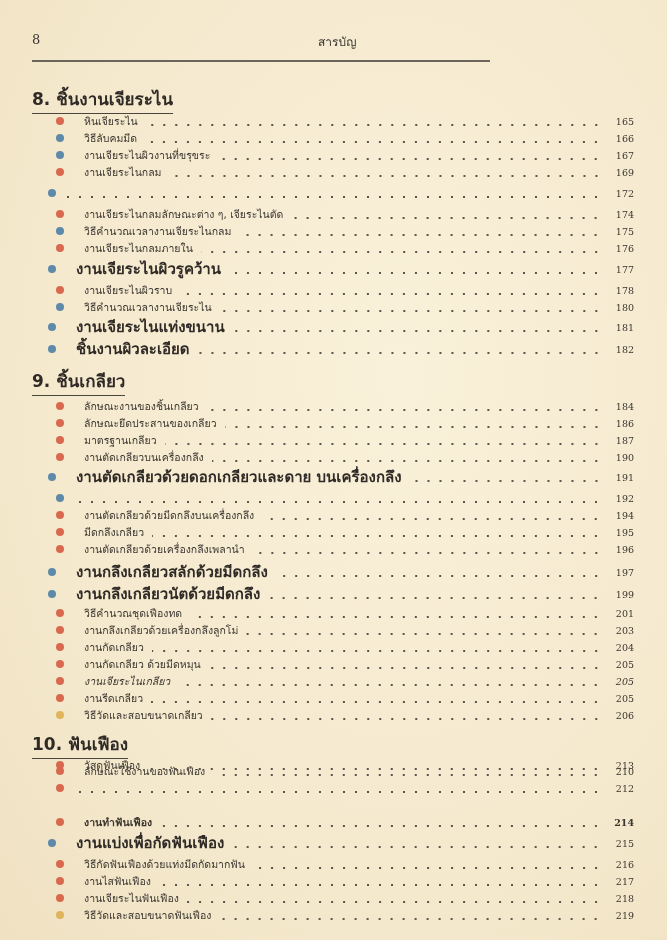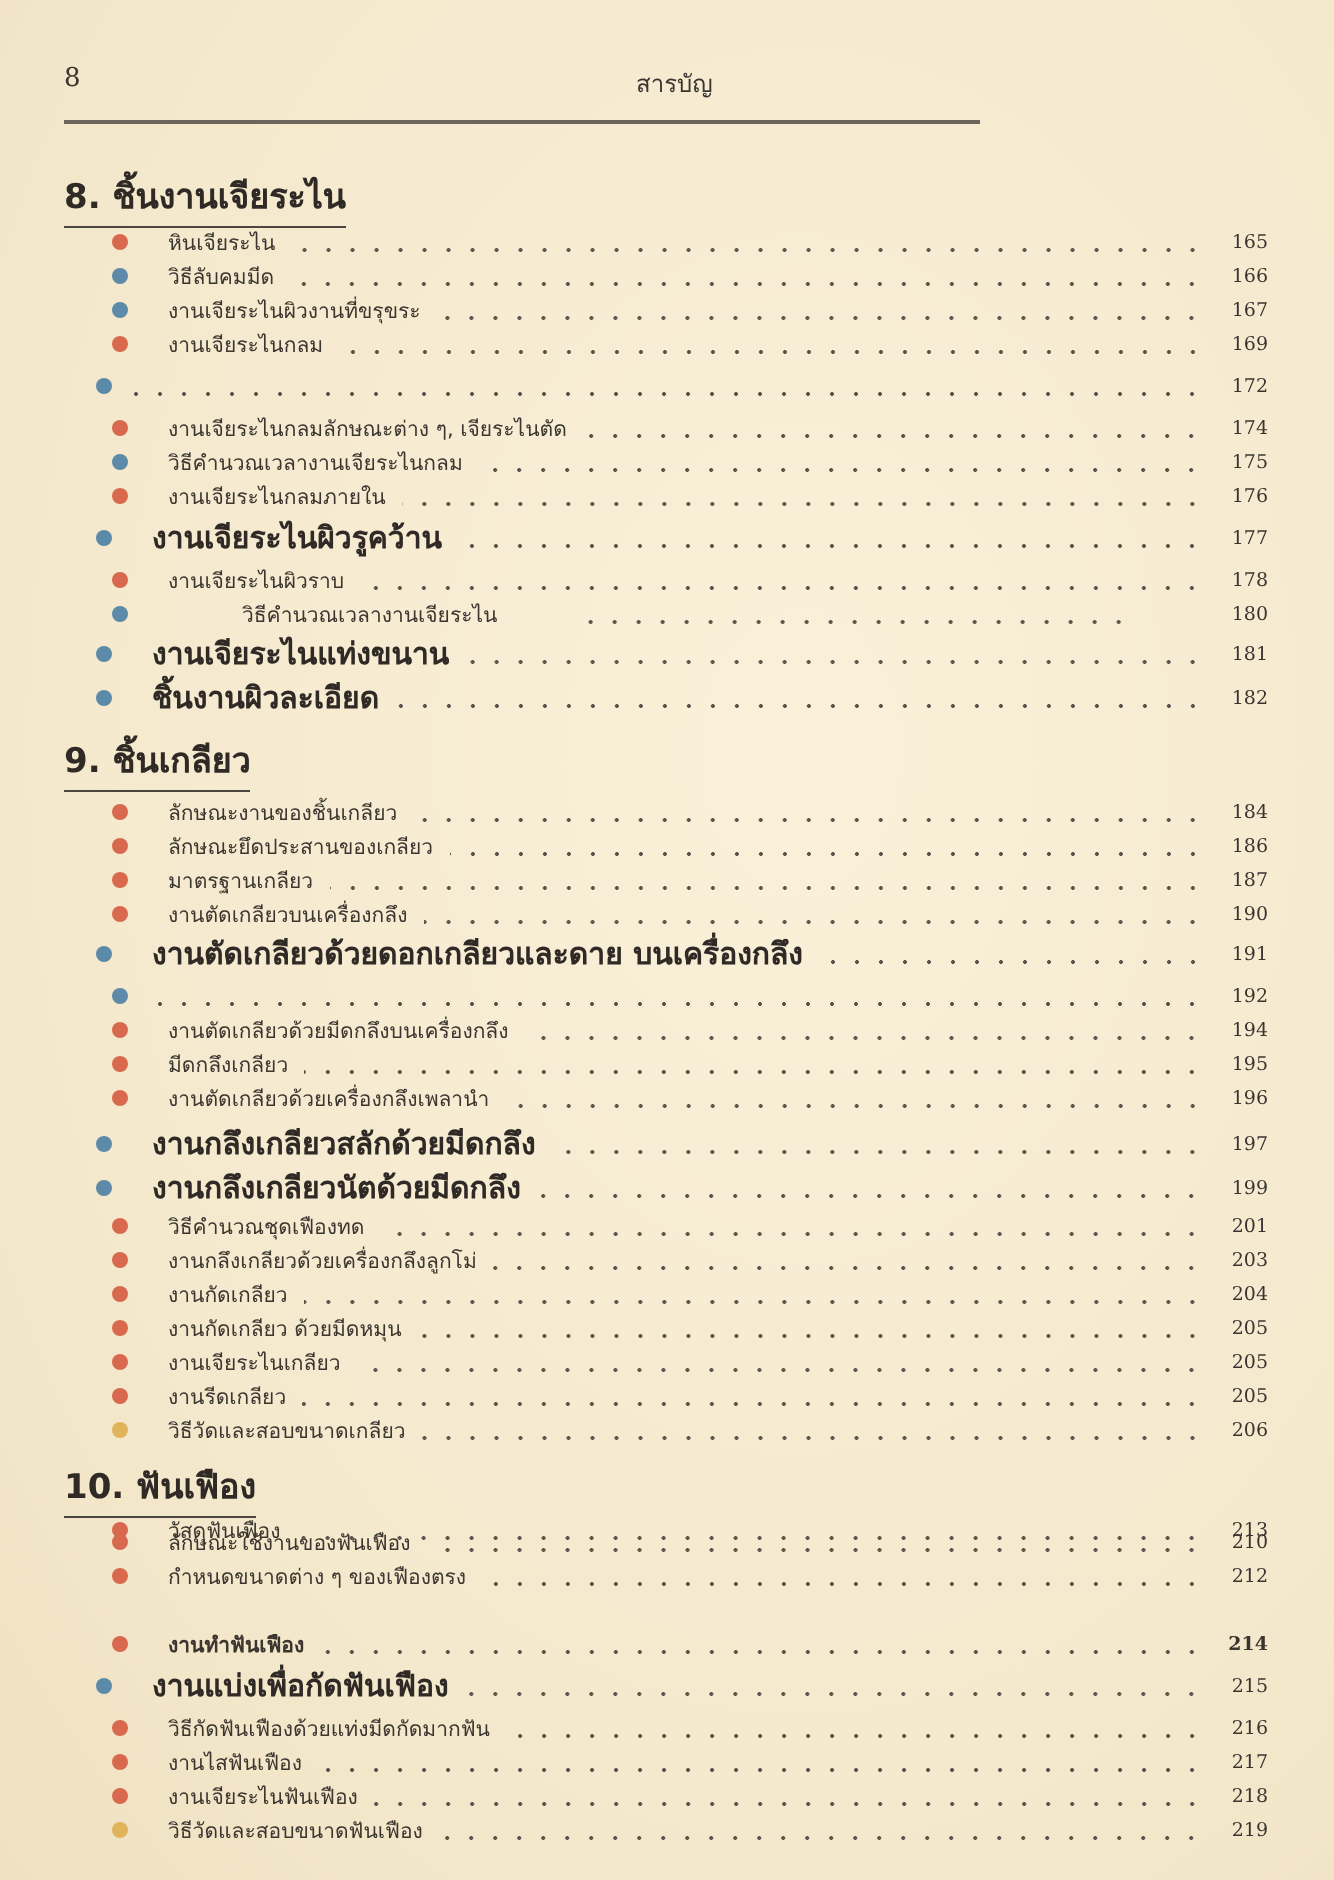--- a/index.html
+++ b/index.html
@@ -100,21 +100,21 @@
         <span class="label">งานเจียระไนผิวรูคว้าน</span>
         <span class="leader"></span>
         <span class="pg">177</span>
       </div>
       <div class="row" style="top: 281px; left: 56px; width: 578px;">
         <span class="dot red"></span>
         <span class="label">งานเจียระไนผิวราบ</span>
         <span class="leader"></span>
         <span class="pg">178</span>
       </div>
-      <div class="row" style="top: 298px; left: 56px; width: 578px; gap: 37px;">
+      <div class="row" style="top: 298px; left: 56px; width: 578px;">
         <span class="dot blue"></span>
         <span class="label">วิธีคำนวณเวลางานเจียระไน</span>
         <span class="leader"></span>
         <span class="pg">180</span>
       </div>
       <div class="row major" style="top: 316px; left: 48px; width: 586px; justify-content: flex-end;">
         <span class="dot blue"></span>
         <span class="label">งานเจียระไนแท่งขนาน</span>
         <span class="leader"></span>
         <span class="pg">181</span>
@@ -213,21 +213,21 @@
         <span class="label">งานกัดเกลียว</span>
         <span class="leader"></span>
         <span class="pg">204</span>
       </div>
       <div class="row" style="top: 655px; left: 56px; width: 578px;">
         <span class="dot red"></span>
         <span class="label">งานกัดเกลียว ด้วยมีดหมุน</span>
         <span class="leader"></span>
         <span class="pg">205</span>
       </div>
-      <div class="row" style="top: 672px; left: 56px; width: 578px;">
+      <div class="row" style="top: 672px; left: 56px; width: 578px; font-style: italic;">
         <span class="dot red"></span>
         <span class="label">งานเจียระไนเกลียว</span>
         <span class="leader"></span>
         <span class="pg">205</span>
       </div>
       <div class="row" style="top: 689px; left: 56px; width: 578px;">
         <span class="dot red"></span>
         <span class="label">งานรีดเกลียว</span>
         <span class="leader"></span>
         <span class="pg">205</span>
@@ -245,21 +245,20 @@
   </div>
   <div id="ch2" style="position:absolute;left:0;top:0;">
       <div class="row" style="top: 762px; left: 56px; width: 578px;">
         <span class="dot red"></span>
         <span class="label">ลักษณะใช้งานของฟันเฟือง</span>
         <span class="leader"></span>
         <span class="pg">210</span>
       </div>
       <div class="row" style="top: 779px; left: 56px; width: 578px;">
         <span class="dot red"></span>
-        <span class="label">กำหนดขนาดต่าง ๆ ของเฟืองตรง</span>
         <span class="leader"></span>
         <span class="pg">212</span>
       </div>
       <div class="row" style="top: 756px; left: 56px; width: 578px;">
         <span class="dot red"></span>
         <span class="label">วัสดุฟันเฟือง</span>
         <span class="leader"></span>
         <span class="pg">213</span>
       </div>
       <div class="row" style="top: 813px; left: 56px; width: 578px; font-weight: bold;">

